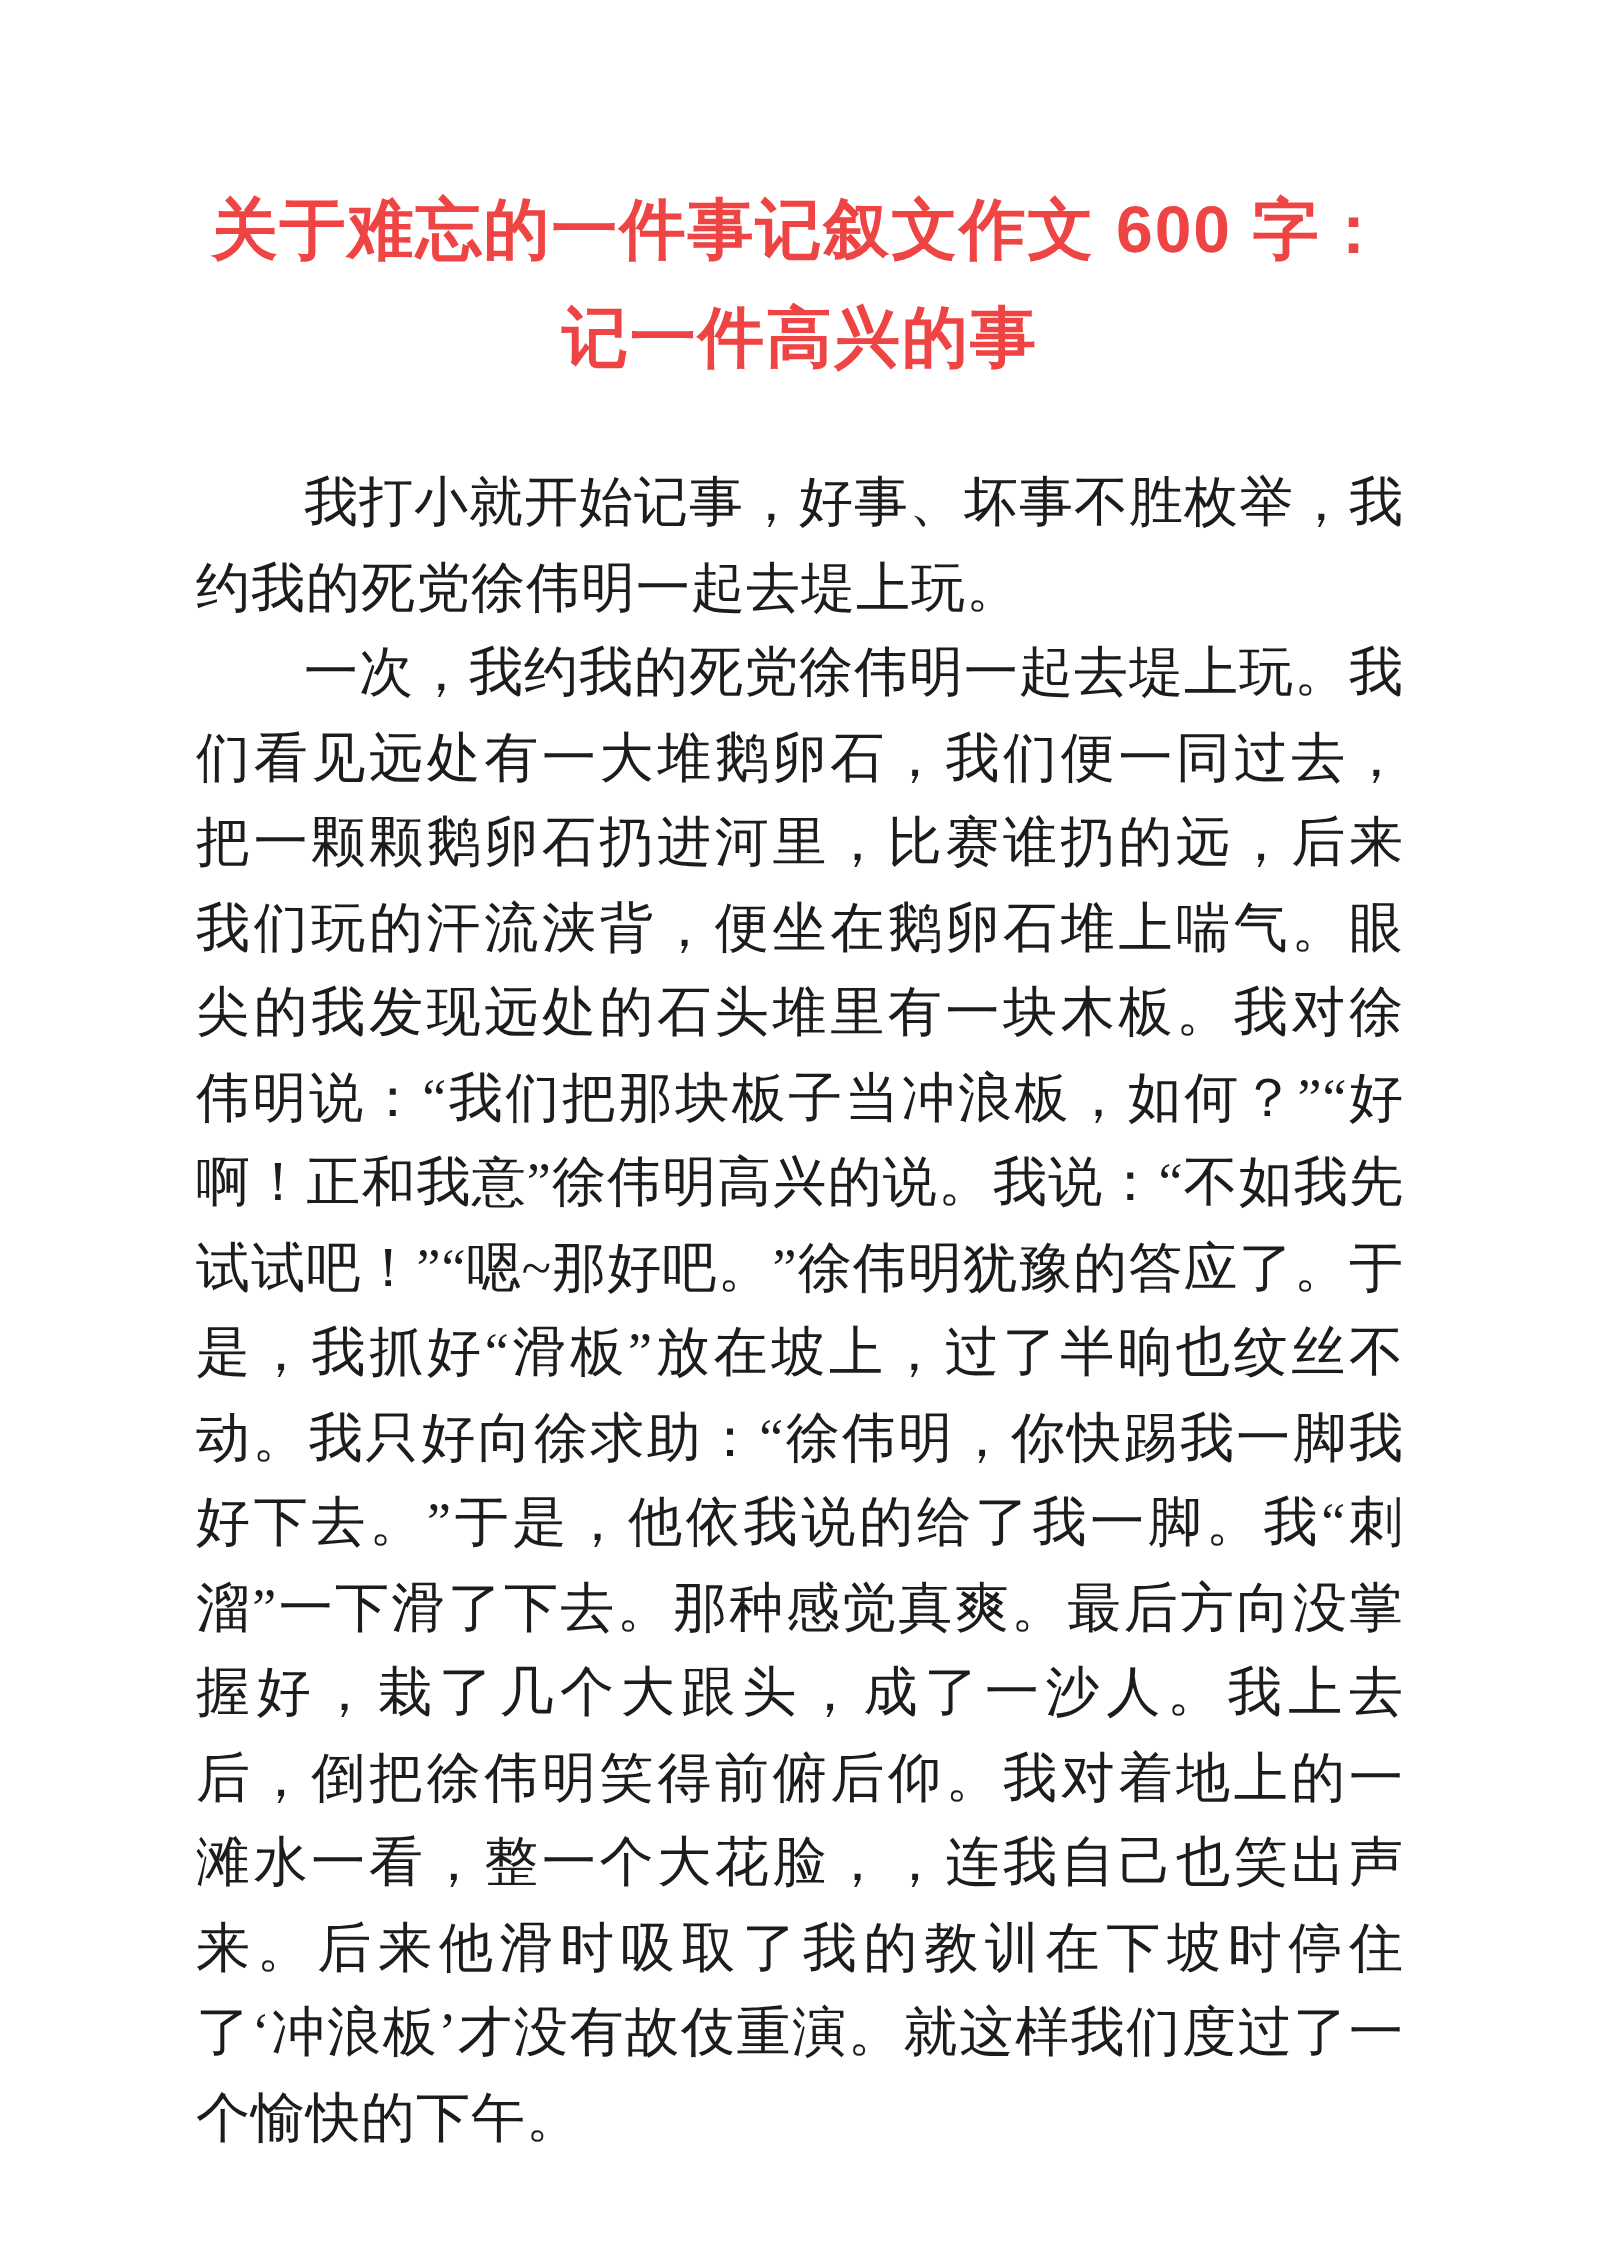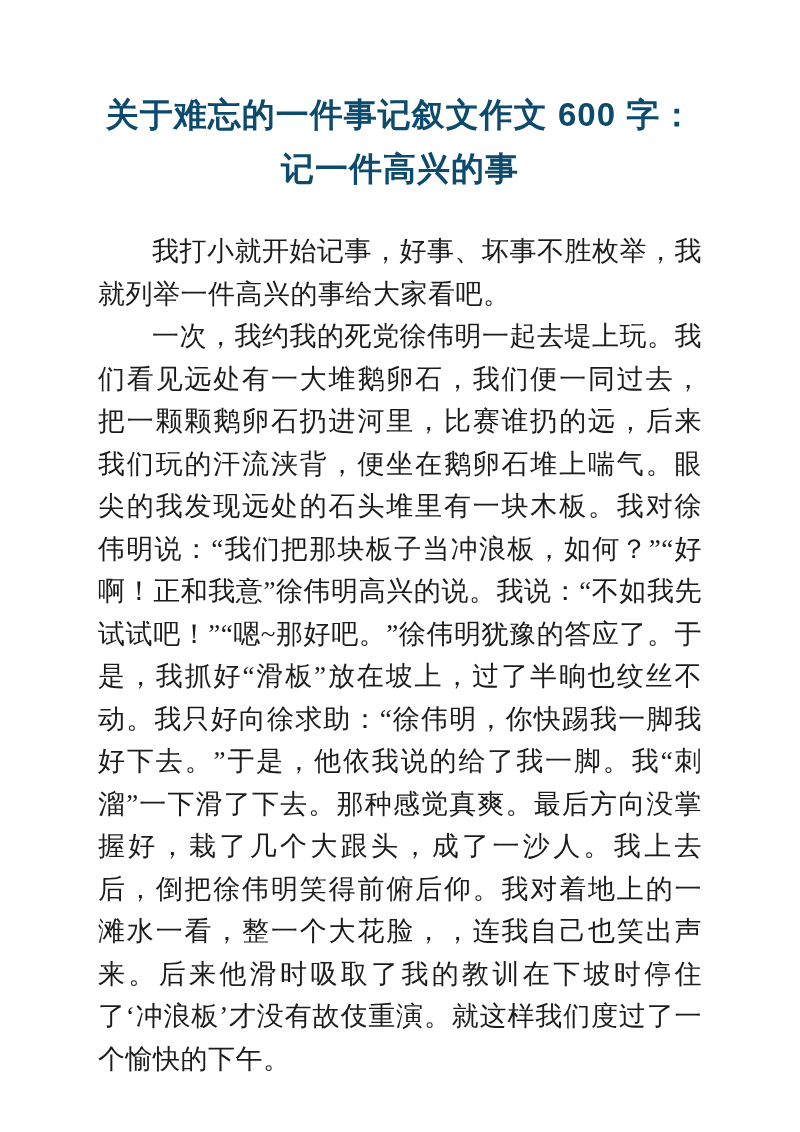--- a/index.html
+++ b/index.html
@@ -18,21 +18,21 @@
     font-family: "Liberation Serif", "DejaVu Serif", serif;
   }
   .essay-title {
     width: 620px;
     margin: 0 auto;
     text-align: center;
     font-family: "Liberation Sans", "DejaVu Sans", sans-serif;
     font-weight: 700;
     font-size: 33px;
     line-height: 54px;
-    color: #0c4a6e;
+    color: #ef4444;
     letter-spacing: 1px;
   }
   .essay-body {
     width: 604px;
     margin: 34px auto 0 auto;
     font-size: 27px;
     line-height: 42.5px;
     color: #1c1c1c;
     text-align: justify;
     letter-spacing: 0.5px;
@@ -42,16 +42,16 @@
     padding: 0;
     text-indent: 2em;
   }
 </style>
 </head>
 <body>
 
 <div class="page">
   <h1 class="essay-title">关于难忘的一件事记叙文作文 600 字：记一件高兴的事</h1>
   <div class="essay-body">
-    <p>我打小就开始记事，好事、坏事不胜枚举，我就列举一件高兴的事给大家看吧。</p>
+    <p>我打小就开始记事，好事、坏事不胜枚举，我约我的死党徐伟明一起去堤上玩。</p>
     <p>一次，我约我的死党徐伟明一起去堤上玩。我们看见远处有一大堆鹅卵石，我们便一同过去，把一颗颗鹅卵石扔进河里，比赛谁扔的远，后来我们玩的汗流浃背，便坐在鹅卵石堆上喘气。眼尖的我发现远处的石头堆里有一块木板。我对徐伟明说：“我们把那块板子当冲浪板，如何？”“好啊！正和我意”徐伟明高兴的说。我说：“不如我先试试吧！”“嗯~那好吧。”徐伟明犹豫的答应了。于是，我抓好“滑板”放在坡上，过了半晌也纹丝不动。我只好向徐求助：“徐伟明，你快踢我一脚我好下去。”于是，他依我说的给了我一脚。我“刺溜”一下滑了下去。那种感觉真爽。最后方向没掌握好，栽了几个大跟头，成了一沙人。我上去后，倒把徐伟明笑得前俯后仰。我对着地上的一滩水一看，整一个大花脸，，连我自己也笑出声来。后来他滑时吸取了我的教训在下坡时停住了‘冲浪板’才没有故伎重演。就这样我们度过了一个愉快的下午。</p>
   </div>
 </div>
 
 </body></html>

